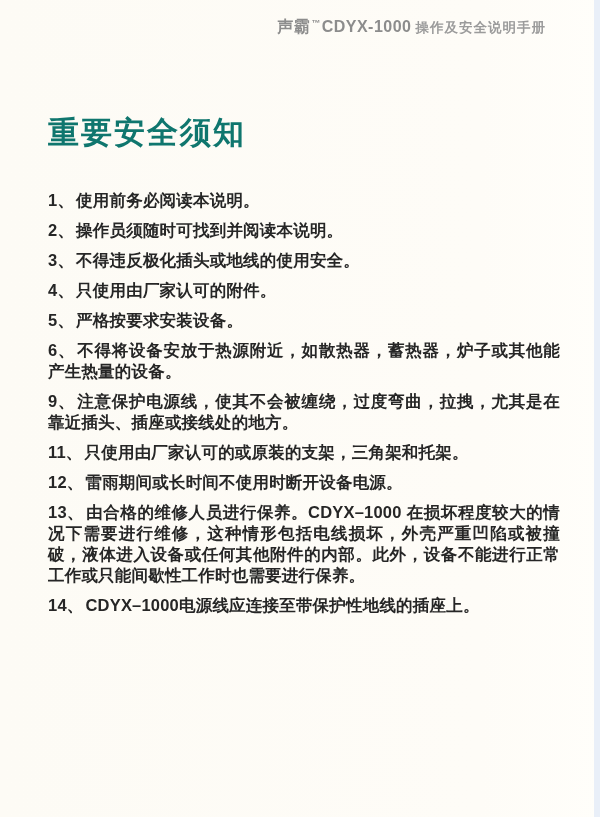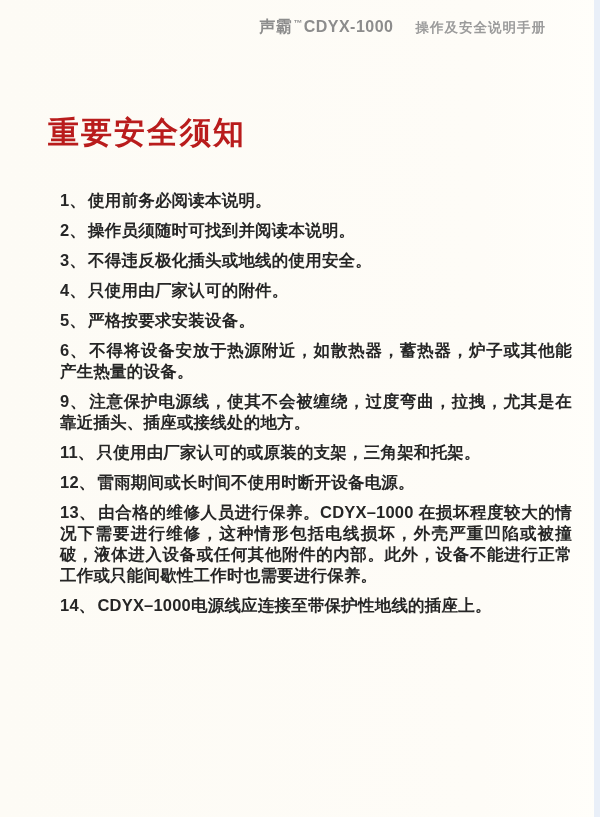--- a/index.html
+++ b/index.html
@@ -44,36 +44,36 @@
   }
   .brand .tm {
     font-size: 9px;
     vertical-align: super;
     margin: 0 1px;
   }
   .subtitle {
     font-size: 13.5px;
     font-weight: bold;
     color: var(--header-subtitle);
-    margin-left: 22px;
+    margin-left: 4px;
     letter-spacing: 1px;
   }
   .page-title {
     position: absolute;
     top: 112px;
     left: 48px;
     font-size: 31px;
     font-weight: bold;
     letter-spacing: 2px;
-    color: #b91c1c;
+    color: #0f766e;
   }
   .safety-list {
     position: absolute;
     top: 190px;
-    left: 60px;
+    left: 48px;
     width: 512px;
   }
   .item {
     font-size: 16.5px;
     font-weight: bold;
     line-height: 21px;
     margin-bottom: 9px;
     text-align: justify;
     letter-spacing: 0.2px;
   }

